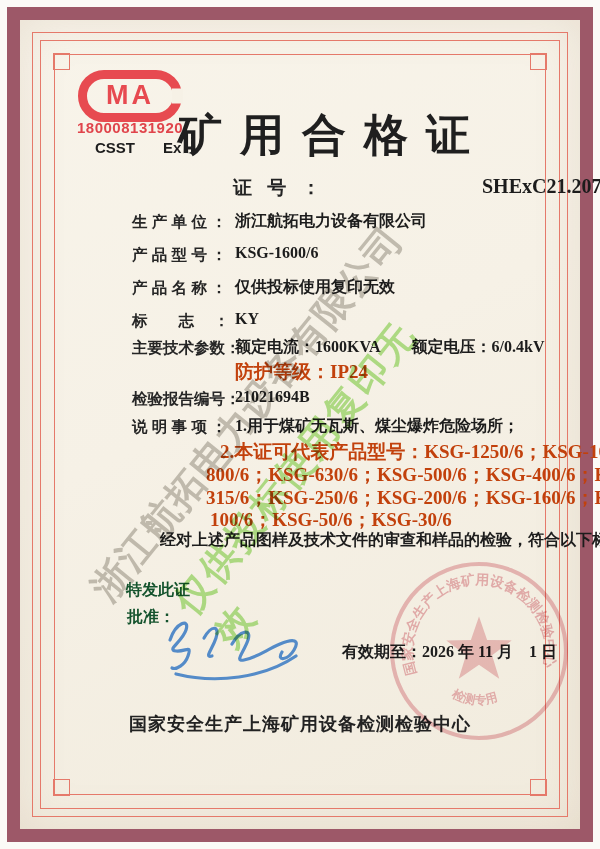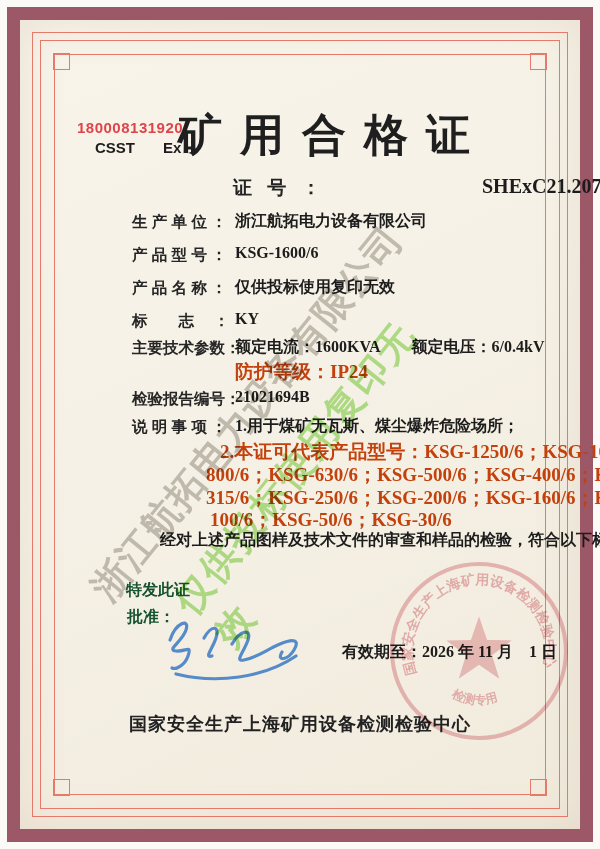--- a/index.html
+++ b/index.html
@@ -64,20 +64,24 @@
   <div class="band"></div>
 
   <div class="fline fl1"></div>
   <div class="fline fl2"></div>
   <div class="fline fl3"></div>
   <div class="sq tl"></div>
   <div class="sq tr"></div>
   <div class="sq bl"></div>
   <div class="sq br"></div>
 
+  <div class="abs cma-ring">
+    <div class="ma">MA</div>
+    <div class="cma-notch"></div>
+  </div>
   <div class="abs cma-num">180008131920</div>
   <div class="abs csst">
     <span>CSST</span><span class="ex">Ex</span>
   </div>
 
   <div class="abs title">矿用合格证</div>
   <div class="abs certno">
     <span class="lab">证 号 ：</span><span class="val">SHExC21.2070</span>
   </div>
 

